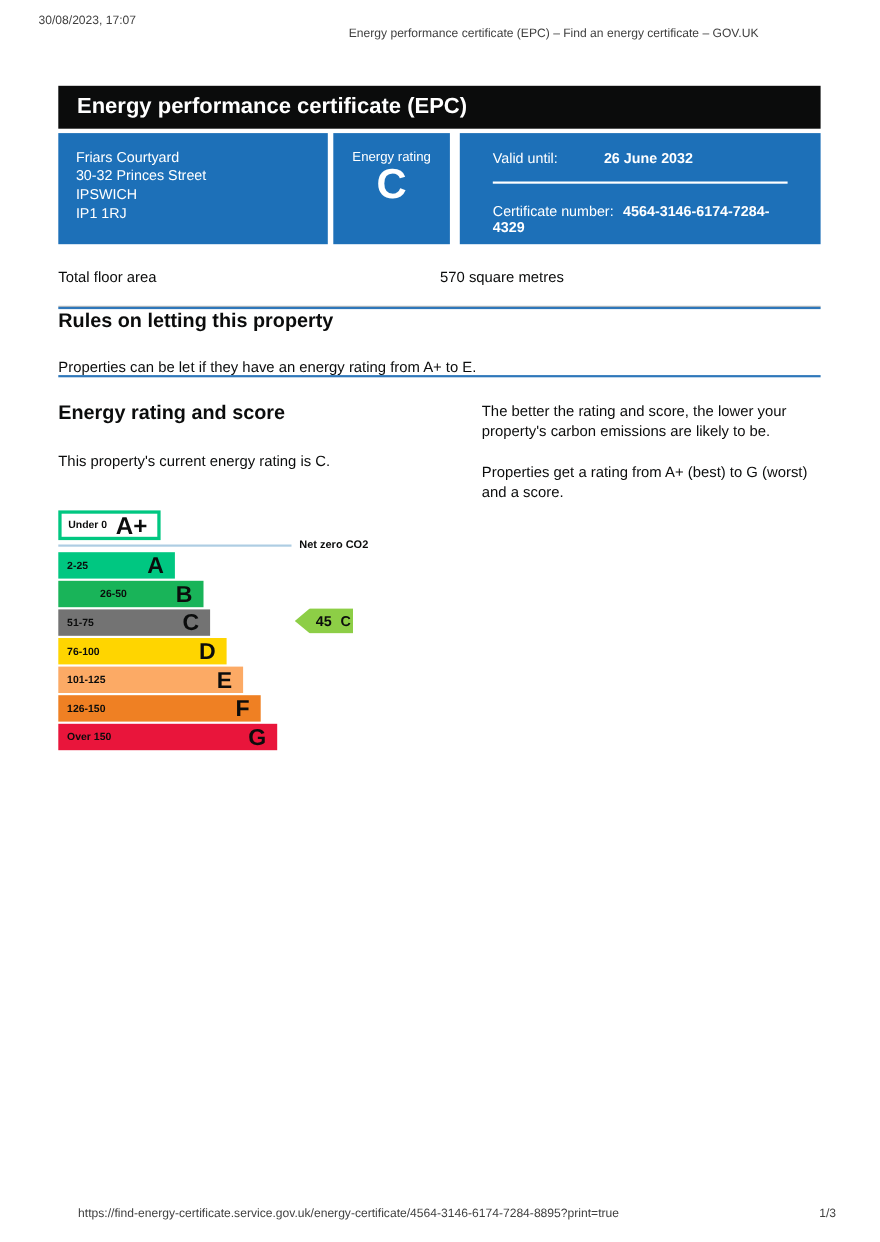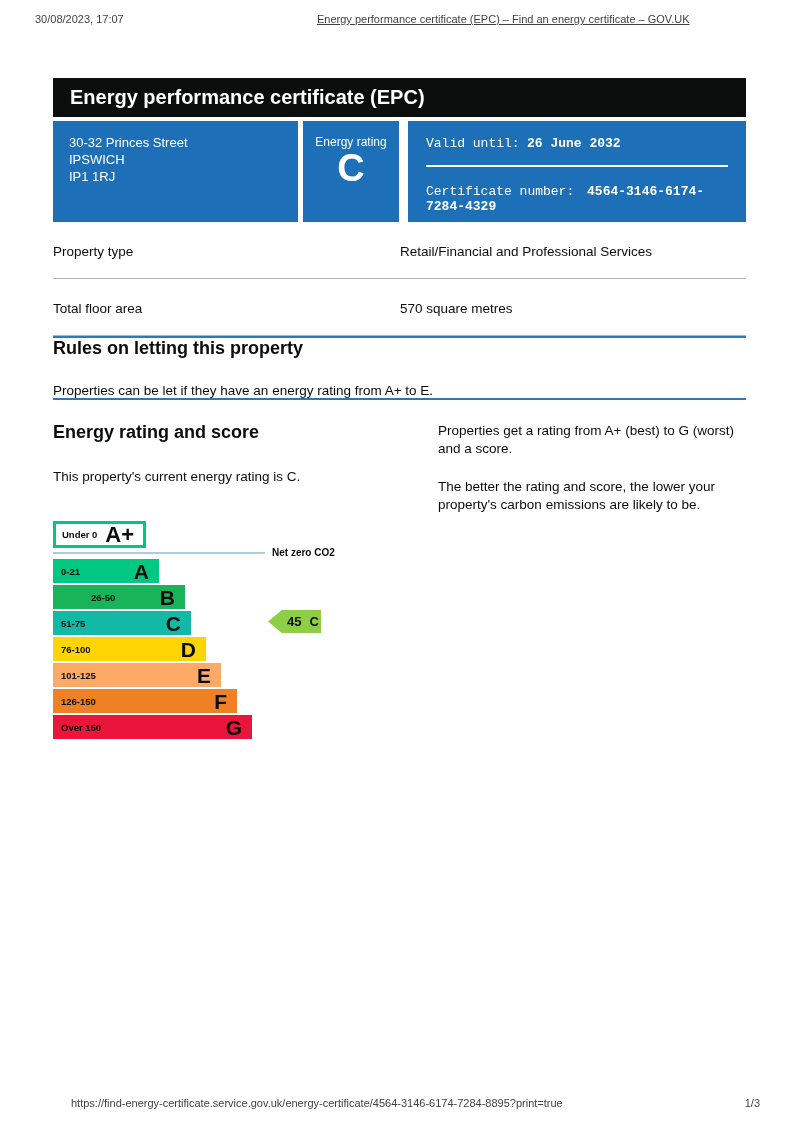--- a/index.html
+++ b/index.html
@@ -2,39 +2,39 @@
 <html><head>
 <meta charset="utf-8">
 <style>
   html,body{margin:0;padding:0;background:#ffffff;}
   .page{position:relative;width:800px;height:1129px;background:#fff;overflow:hidden;
         font-family:"Liberation Sans","DejaVu Sans",sans-serif;color:#0b0c0c;}
 
   
   .print-header{position:absolute;top:13px;left:35px;right:35px;height:14px;font-size:11px;color:#3f3f3f;}
   .ph-date{position:absolute;left:0;top:0;}
-  .ph-title{position:absolute;left:282px;top:0;white-space:nowrap;text-decoration:underline;}
+  .ph-title{position:absolute;left:282px;top:12px;white-space:nowrap;}
   .print-footer{position:absolute;top:1097px;left:35px;right:40px;font-size:11px;color:#3f3f3f;
                 display:flex;justify-content:space-between;padding-left:36px;}
 
   .content{position:absolute;left:53px;top:78px;width:693px;}
 
   
   .banner{background:#0b0c0c;height:39px;display:flex;align-items:center;padding-left:17px;box-sizing:border-box;}
   .banner h1{margin:0;color:#fff;font-size:20px;font-weight:bold;}
 
   
   .summary-row{display:flex;margin-top:4px;height:101px;}
   .bluebox{background:#1d70b8;color:#fff;box-sizing:border-box;}
   .address-box{width:245px;padding:13px 16px;font-size:13px;line-height:1.32;}
   .address-box div{white-space:nowrap;}
-  .rating-box{width:96px;margin-left:5px;display:flex;flex-direction:column;align-items:center;padding-top:14px;}
+  .rating-box{width:106px;margin-left:5px;display:flex;flex-direction:column;align-items:center;padding-top:14px;}
   .rating-label{font-size:12px;}
   .rating-letter{font-size:38px;font-weight:bold;line-height:1.05;}
-  .validity-box{flex:1;margin-left:9px;padding:15px 18px;font-size:13px;font-family:Liberation Mono, monospace;}
+  .validity-box{flex:1;margin-left:9px;padding:15px 30px;font-size:13px;}
   .valid-row{display:flex;}
   .valid-label{width:101px;}
   .bold{font-weight:bold;}
   .white-line{height:2px;background:#fff;margin:14px 0 17px;}
   .cert-row span + span{margin-left:5px;}
 
   
   .trow{display:flex;padding:22px 0 19px;border-bottom:1px solid #b1b4b6;font-size:13.5px;}
   .tlabel{width:347px;}
   .tvalue{flex:1;}
@@ -83,20 +83,21 @@
   </div>
 
   <div class="content">
 
     <div class="banner">
       <h1>Energy performance certificate (EPC)</h1>
     </div>
 
     <div class="summary-row">
       <div class="bluebox address-box">
+        <div>Friars Courtyard</div>
         <div>30-32 Princes Street</div>
         <div>IPSWICH</div>
         <div>IP1 1RJ</div>
       </div>
       <div class="bluebox rating-box">
         <span class="rating-label">Energy rating</span>
         <span class="rating-letter">C</span>
       </div>
       <div class="bluebox validity-box">
         <div class="valid-row">
@@ -105,24 +106,20 @@
         </div>
         <div class="white-line"></div>
         <div class="cert-row">
           <span>Certificate number:</span>
           <span class="bold">4564-3146-6174-7284-4329</span>
         </div>
       </div>
     </div>
 
     <div class="prop-table">
-      <div class="trow">
-        <span class="tlabel">Property type</span>
-        <span class="tvalue">Retail/Financial and Professional Services</span>
-      </div>
       <div class="trow">
         <span class="tlabel">Total floor area</span>
         <span class="tvalue">570 square metres</span>
       </div>
     </div>
 
     <hr class="blue hr1">
 
     <h2 class="section rules-heading">Rules on letting this property</h2>
     <p class="rules-body">Properties can be let if they have an energy rating from A+ to E.</p>
@@ -136,28 +133,28 @@
         <div id="epc-chart">
             <div class="band-aplus" style="width: 93px; border-color: rgb(0, 199, 129);">
               <span class="band-range">Under 0</span>
               <span class="band-letter">A+</span>
             </div>
             <div class="netzero">
               <span class="nz-line"></span>
               <span class="nz-label">Net zero CO2</span>
             </div>
             <div class="band" style="top: 38px; width: 106px; height: 24px; background: rgb(0, 199, 129);">
-              <span class="band-range">0-21</span>
+              <span class="band-range">2-25</span>
               <span class="band-letter">A</span>
             </div>
             <div class="band" style="top: 64px; width: 132px; height: 24px; background: rgb(25, 180, 89); padding-left: 30px;">
               <span class="band-range">26-50</span>
               <span class="band-letter">B</span>
             </div>
-            <div class="band" style="top: 90px; width: 138px; height: 24px; background: #14b8a6;">
+            <div class="band" style="top: 90px; width: 138px; height: 24px; background: #737373;">
               <span class="band-range">51-75</span>
               <span class="band-letter">C</span>
             </div>
             <div class="band" style="top: 116px; width: 153px; height: 24px; background: rgb(255, 213, 0);">
               <span class="band-range">76-100</span>
               <span class="band-letter">D</span>
             </div>
             <div class="band" style="top: 142px; width: 168px; height: 24px; background: rgb(252, 170, 101);">
               <span class="band-range">101-125</span>
               <span class="band-letter">E</span>
@@ -170,22 +167,22 @@
               <span class="band-range">Over 150</span>
               <span class="band-letter">G</span>
             </div>
             <div class="marker" style="background: rgb(141, 206, 70);">
               <span class="m-score">45</span>
               <span class="m-rating">C</span>
             </div>
           </div>
       </div>
       <div class="col-right">
+        <p>The better the rating and score, the lower your property's carbon emissions are likely to be.</p>
         <p>Properties get a rating from A+ (best) to G (worst) and a score.</p>
-        <p>The better the rating and score, the lower your property's carbon emissions are likely to be.</p>
       </div>
     </div>
 
   </div>
 
   <div class="print-footer">
     <span>https://find-energy-certificate.service.gov.uk/energy-certificate/4564-3146-6174-7284-8895?print=true</span>
     <span>1/3</span>
   </div>
 

